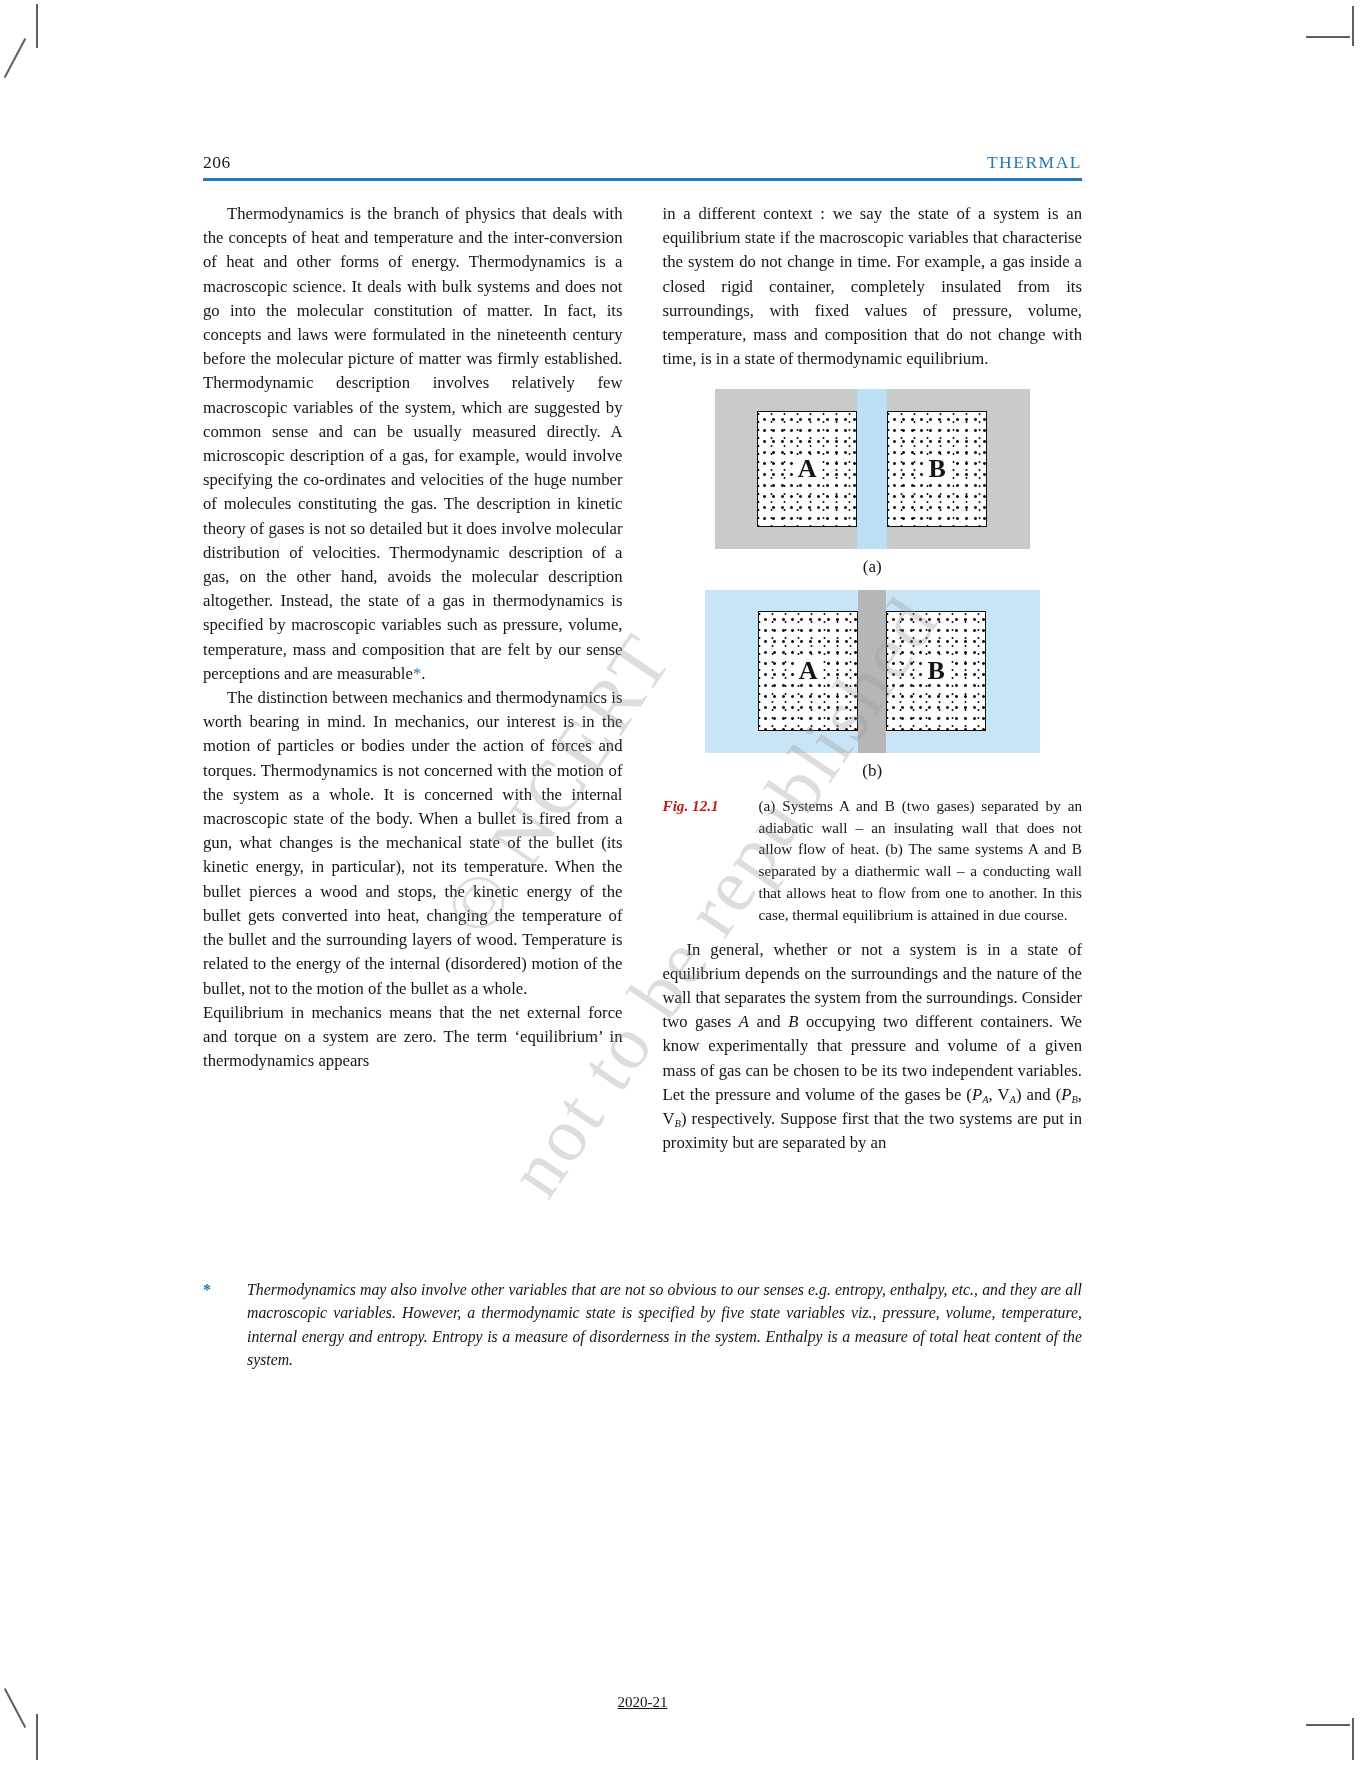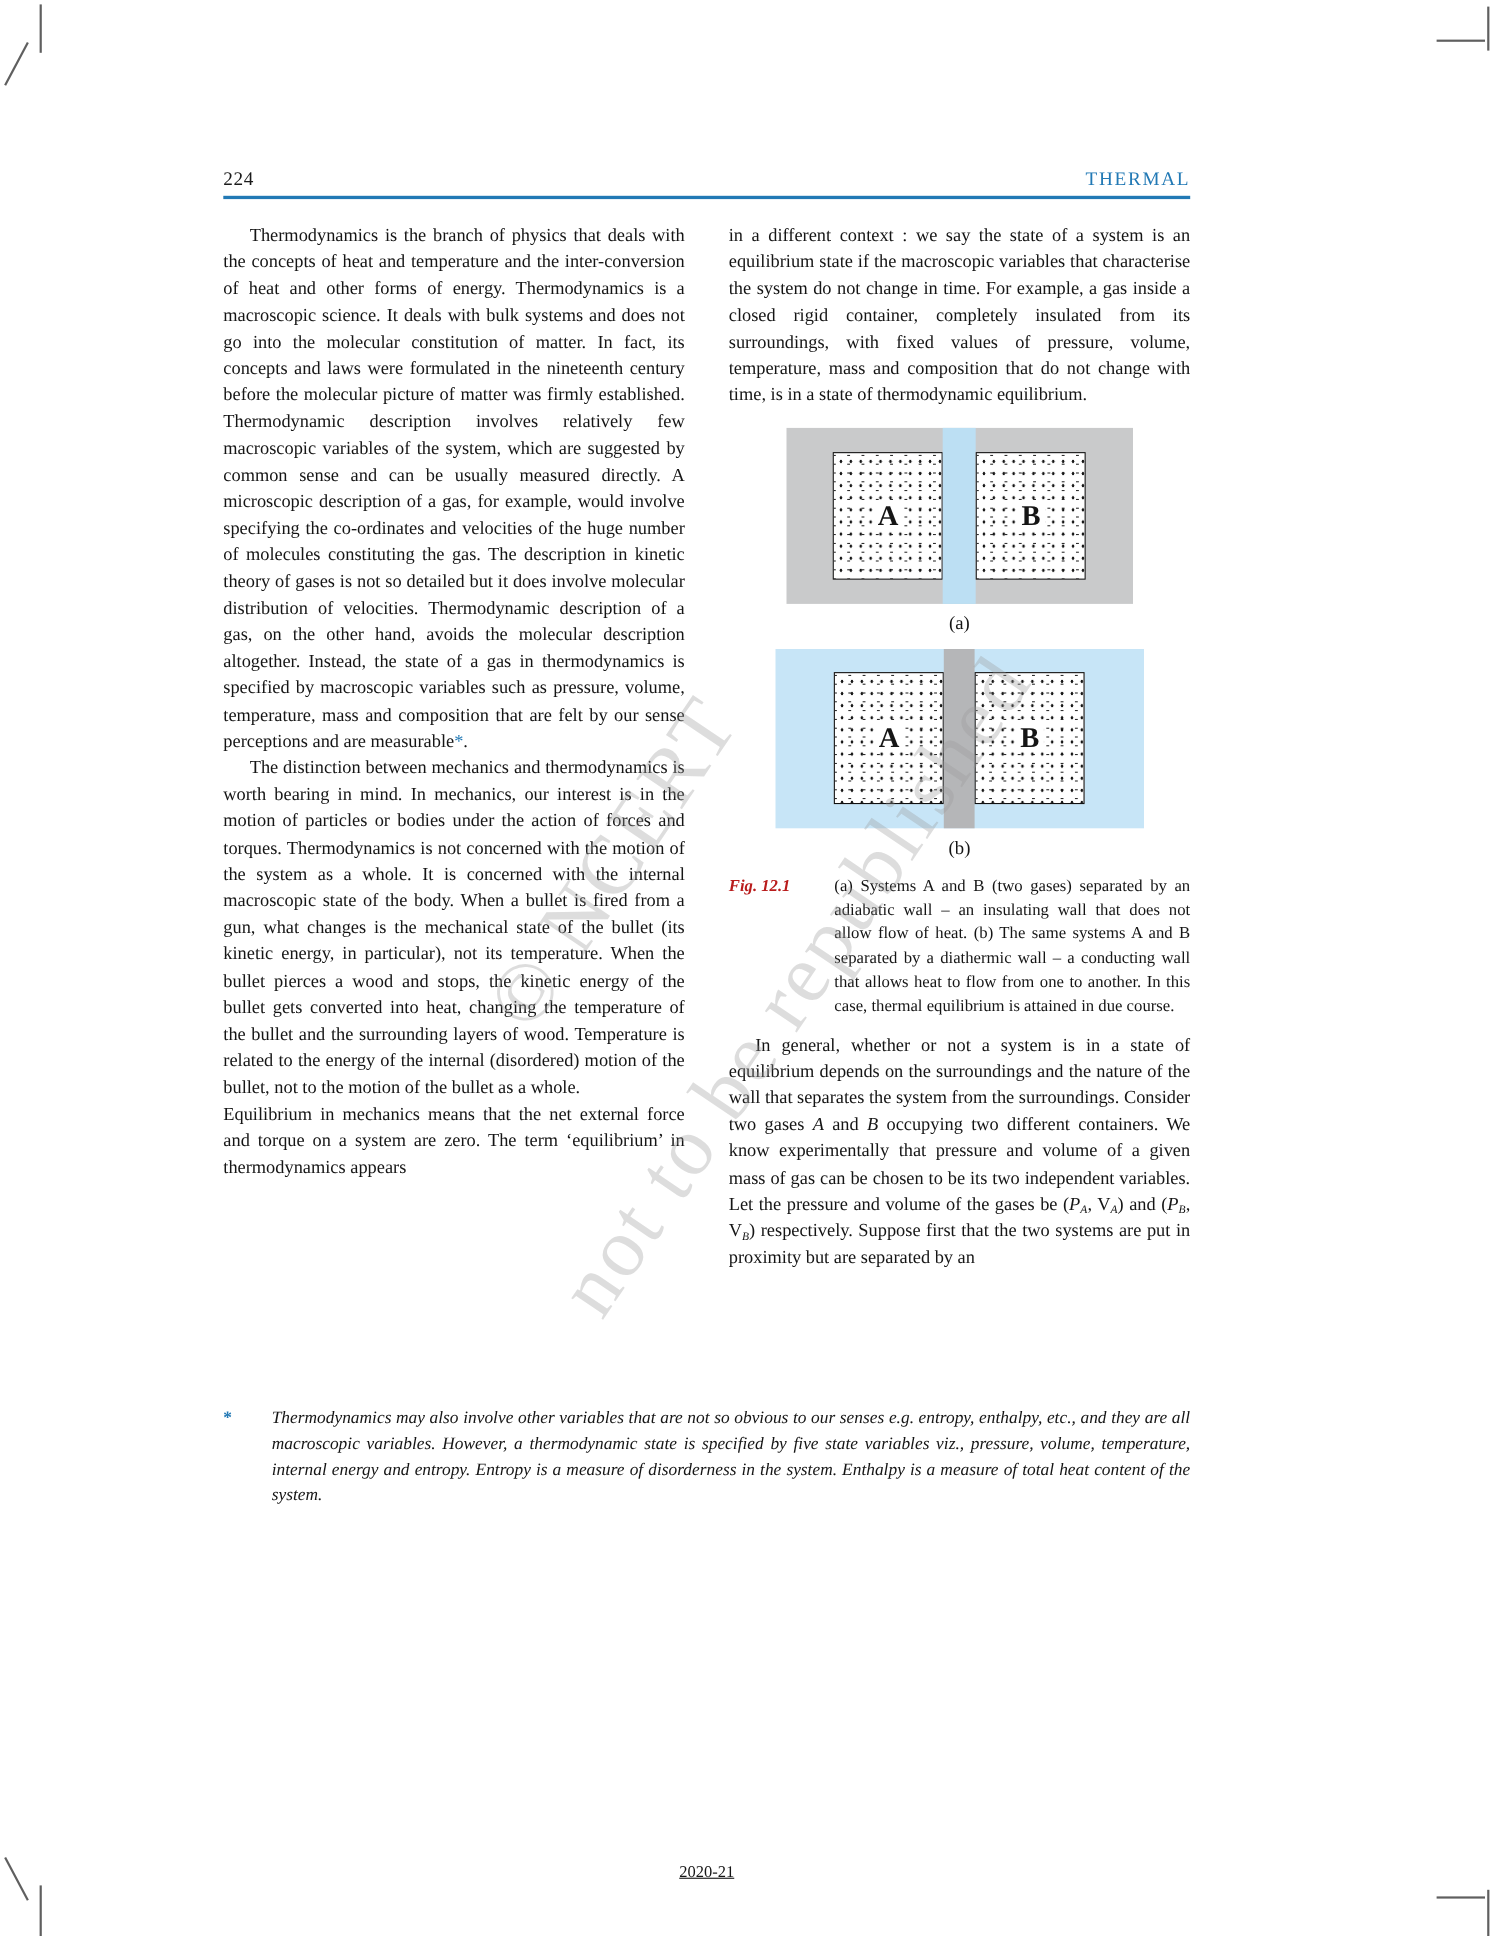--- a/index.html
+++ b/index.html
@@ -103,21 +103,21 @@
   <div class="mark" style="left:14px;top:1686px;width:2px;height:44px;transform:rotate(-28deg);"></div>
   <div class="mark" style="left:1352px;top:1718px;width:2px;height:42px;"></div>
   <div class="mark" style="left:1306px;top:1724px;width:44px;height:2px;"></div>
 
   <div class="watermark">
     <div>© NCERT</div>
     <div>not to be republished</div>
   </div>
 
   <div class="header">
-    <span class="pagenum">224</span>
+    <span class="pagenum">206</span>
     <span class="subject">THERMAL</span>
   </div>
 
   <div class="columns">
 
     <div class="col">
       <p class="indent"><span>Thermodynamics is the branch of physics that deals with the concepts of heat and temperature and the inter-conversion of heat and other forms of energy. Thermodynamics is a macroscopic science. It deals with bulk systems and does not go into the molecular constitution of matter. In fact, its concepts and laws were formulated in the nineteenth century before the molecular picture of matter was firmly established. Thermodynamic description involves relatively few macroscopic variables of the system, which are suggested by common sense and can be usually measured directly. A microscopic description of a gas, for example, would involve specifying the co-ordinates and velocities of the huge number of molecules constituting the gas. The description in kinetic theory of gases is not so detailed but it does involve molecular distribution of velocities. Thermodynamic description of a gas, on the other hand, avoids the molecular description altogether. Instead, the state of a gas in thermodynamics is specified by macroscopic variables such as pressure, volume, temperature, mass and composition that are felt by our sense perceptions and are measurable</span><span class="star">*</span><span>.</span></p>
       <p class="indent">The distinction between mechanics and thermodynamics is worth bearing in mind.  In mechanics, our interest is in the motion of particles or bodies under the action of forces and torques. Thermodynamics is not concerned with the motion of the system as a whole.  It is concerned with the internal macroscopic state of the body. When a bullet is fired from a gun, what changes is the mechanical state of the bullet (its kinetic energy, in particular), not its temperature. When the bullet pierces a wood and stops, the kinetic energy of the bullet gets converted into heat, changing the temperature of the bullet and the surrounding layers of wood.  Temperature is related to the energy of the internal (disordered) motion of the bullet, not to the motion of the bullet as a whole.</p>
       <p>Equilibrium in mechanics means that the net external force and torque on a system are zero. The term ‘equilibrium’ in thermodynamics appears</p>
     </div>

